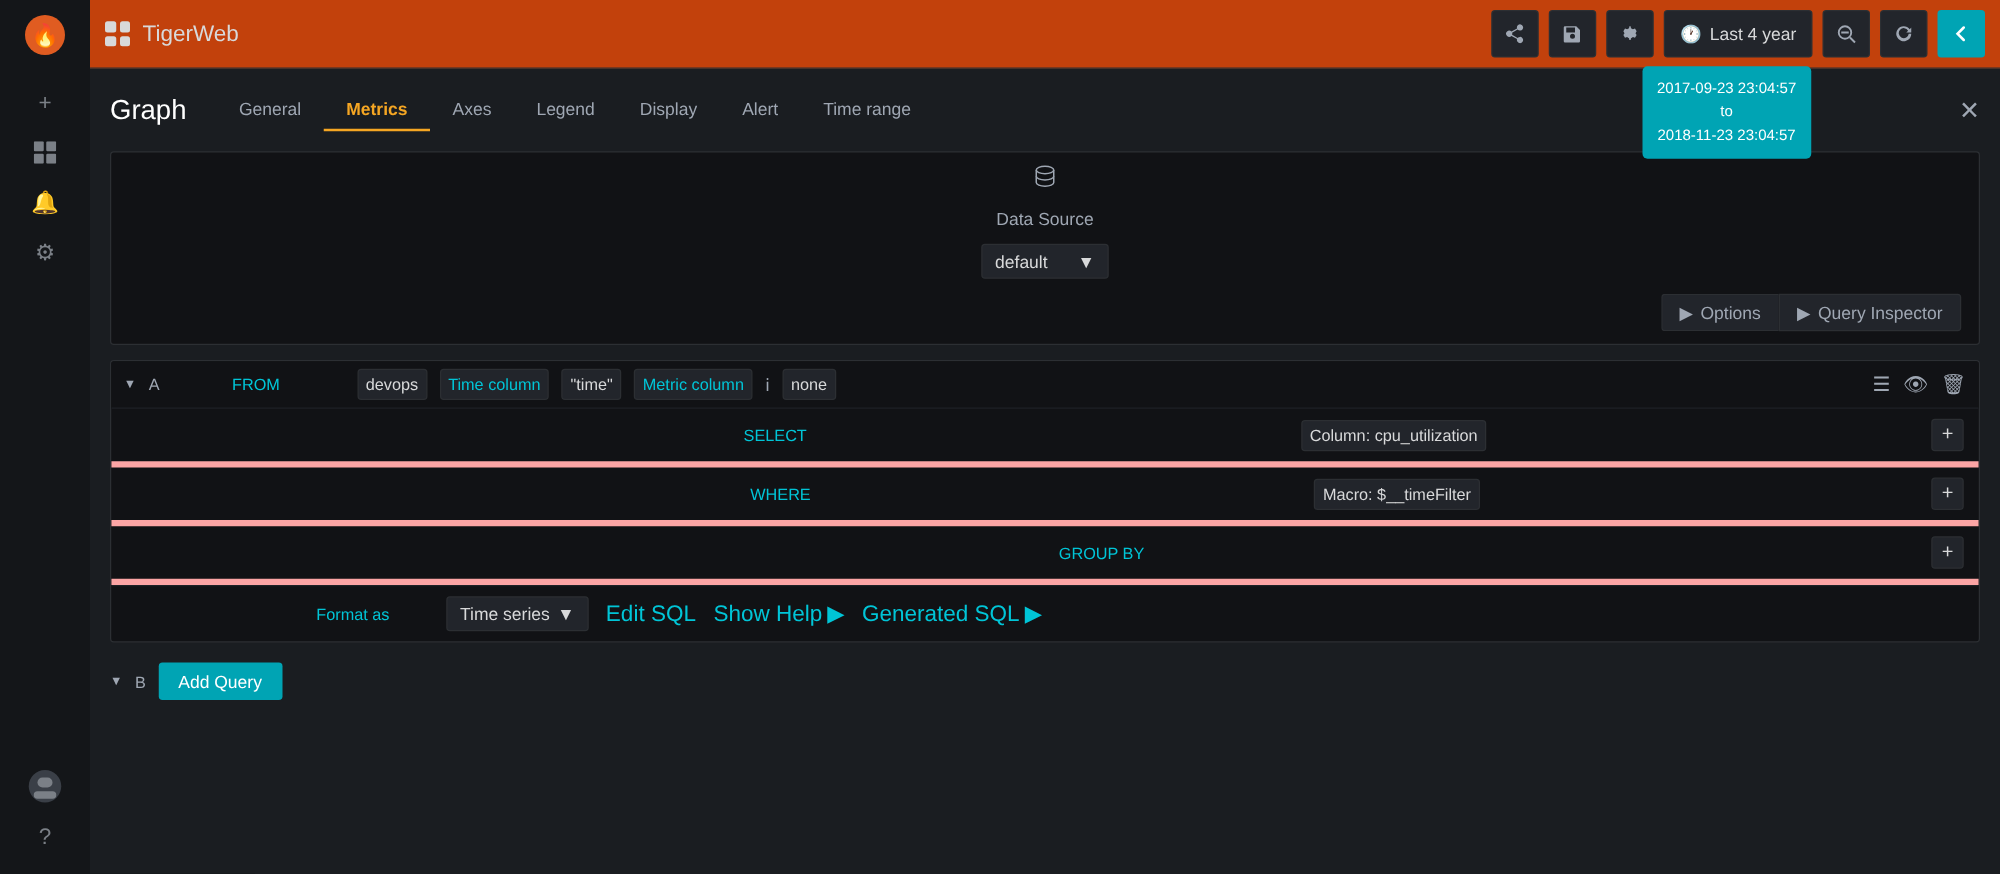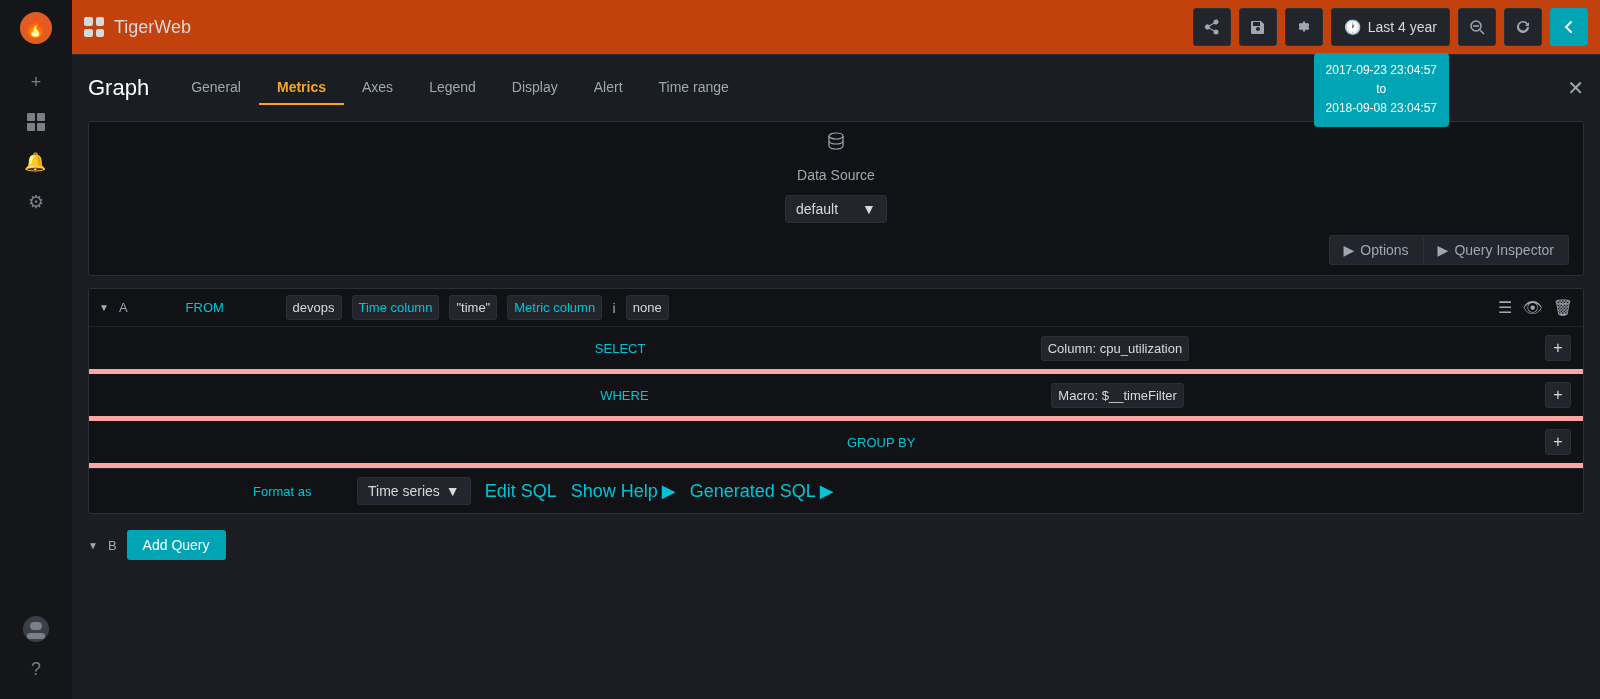--- a/index.html
+++ b/index.html
@@ -452,21 +452,21 @@
         <svg width="16" height="16" viewBox="0 0 16 16" fill="#9fa7b3">
           <path d="M8 10.5a2.5 2.5 0 1 0 0-5 2.5 2.5 0 0 0 0 5zm5.3-1.5-.9-1.5.9-1.5-1.3-2.2-1.7.6a5.1 5.1 0 0 0-1.5-.9L8.5 2h-1l-.3 1.5c-.5.2-1 .5-1.5.9L4 3.8 2.7 6l.9 1.5-.9 1.5L4 11.2l1.7-.6c.5.4 1 .7 1.5.9l.3 1.5h1l.3-1.5c.5-.2 1-.5 1.5-.9l1.7.6 1.3-2.2z"></path>
         </svg>
       </div>
       <div class="topbar-time-btn">
         <span>🕐</span>
         <span>Last 4 year</span>
         <div class="time-tooltip">
           <div>2017-09-23 23:04:57</div>
           <div>to</div>
-          <div>2018-09-08 23:04:57</div>
+          <div>2018-11-23 23:04:57</div>
         </div>
       </div>
       <div class="topbar-btn" title="Zoom out">
         <svg width="16" height="16" viewBox="0 0 16 16" fill="#9fa7b3">
           <circle cx="7" cy="7" r="5" stroke="#9fa7b3" stroke-width="1.5" fill="none"></circle>
           <line x1="11" y1="11" x2="15" y2="15" stroke="#9fa7b3" stroke-width="1.5"></line>
           <line x1="4" y1="7" x2="10" y2="7" stroke="#9fa7b3" stroke-width="1.5"></line>
         </svg>
       </div>
       <div class="topbar-btn" title="Refresh">

